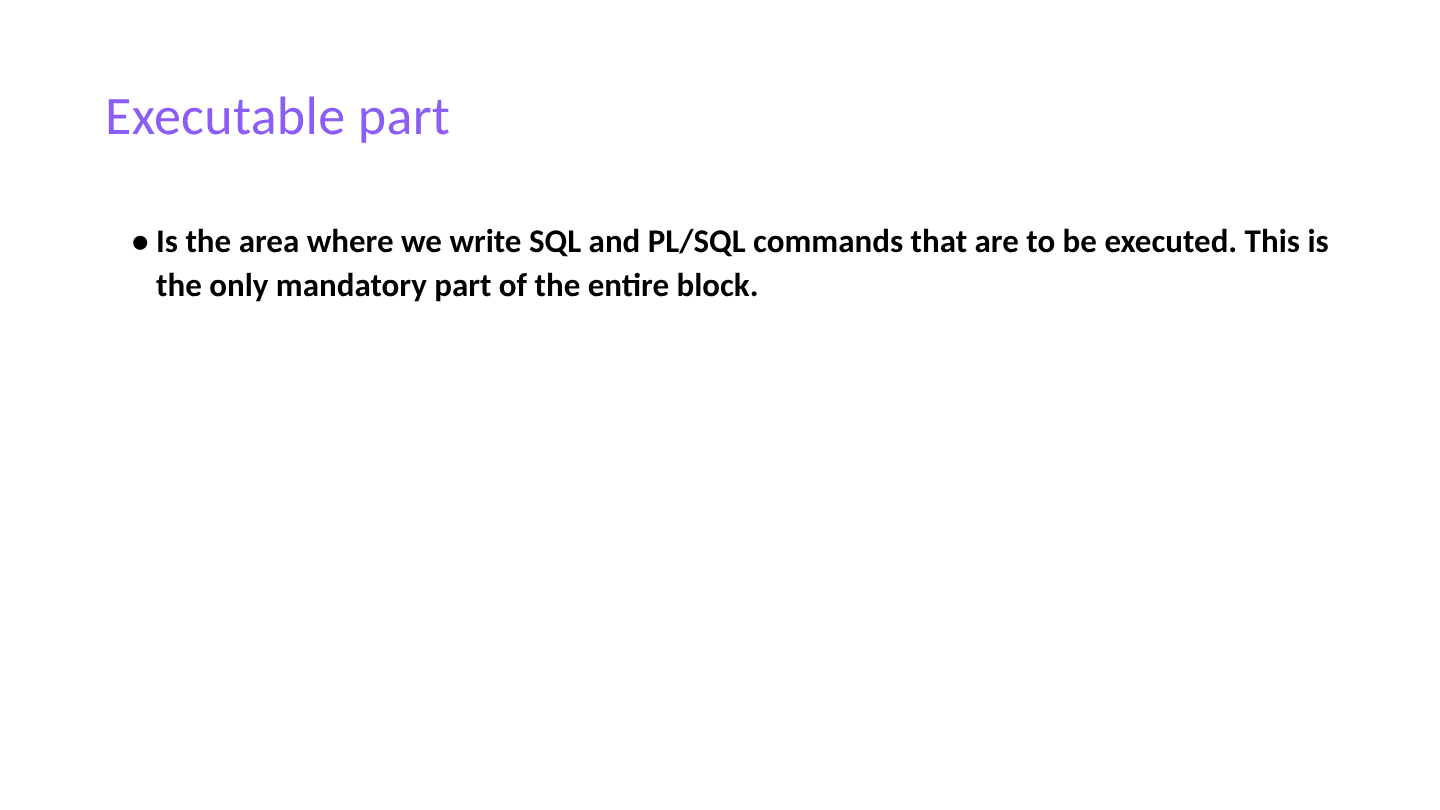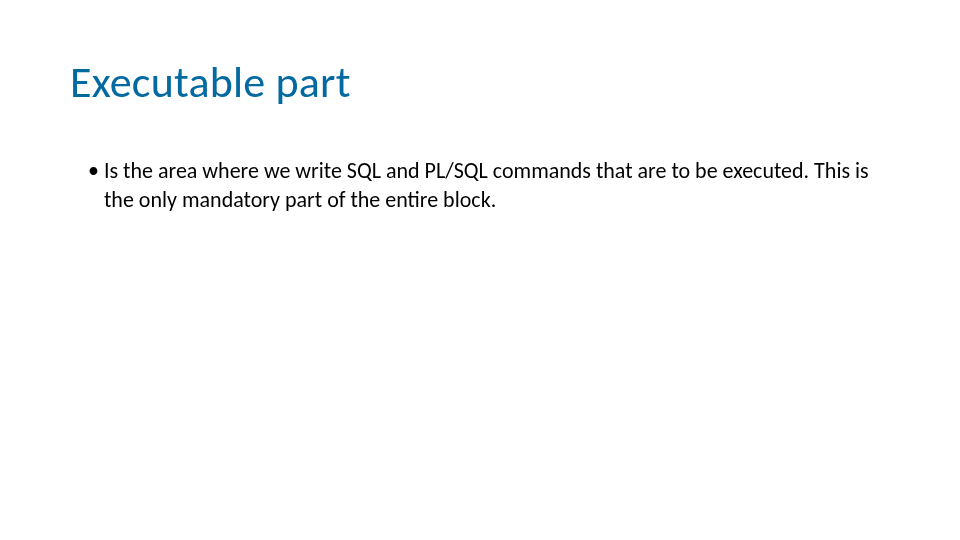--- a/index.html
+++ b/index.html
@@ -1,32 +1,33 @@
 <!DOCTYPE html>
 <html><head>
   <meta charset="utf-8">
   <style>
     * {
       margin: 0;
       padding: 0;
       box-sizing: border-box;
+      font-weight: bold;
     }
     body {
       width: 960px;
       height: 540px;
       background: #ffffff;
       font-family: Calibri, "Segoe UI", Arial, sans-serif;
       color: #000000;
       padding: 55px 70px 0 70px;
       overflow: hidden;
     }
     .title {
-      font-size: 44px;
+      font-size: 36px;
       font-weight: 400;
-      color: #0369a1;
+      color: #8b5cf6;
       margin-bottom: 48px;
       letter-spacing: 0.2px;
     }
     .bullet-list {
       list-style: none;
       padding-left: 18px;
     }
     .bullet-item {
       position: relative;
       font-size: 22px;

